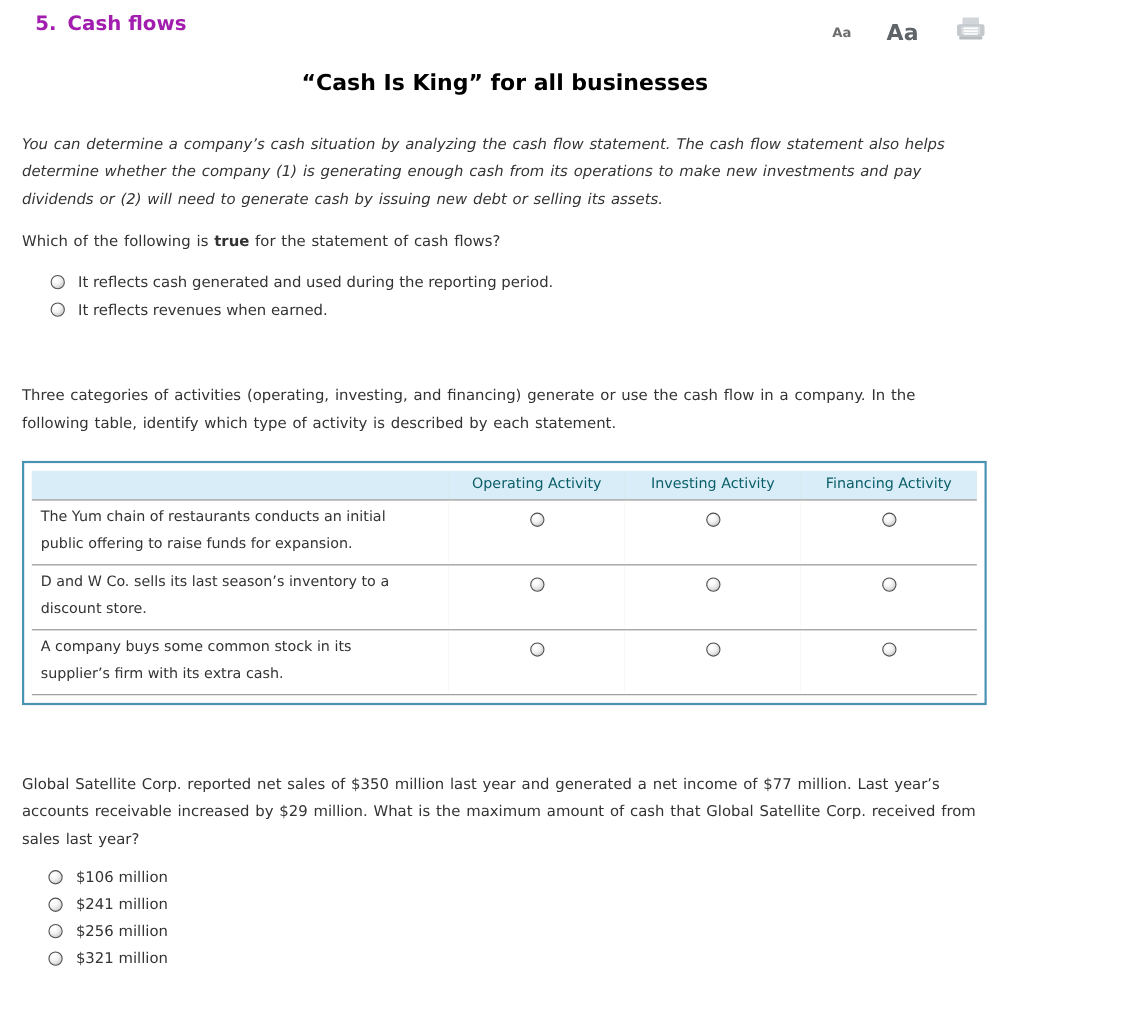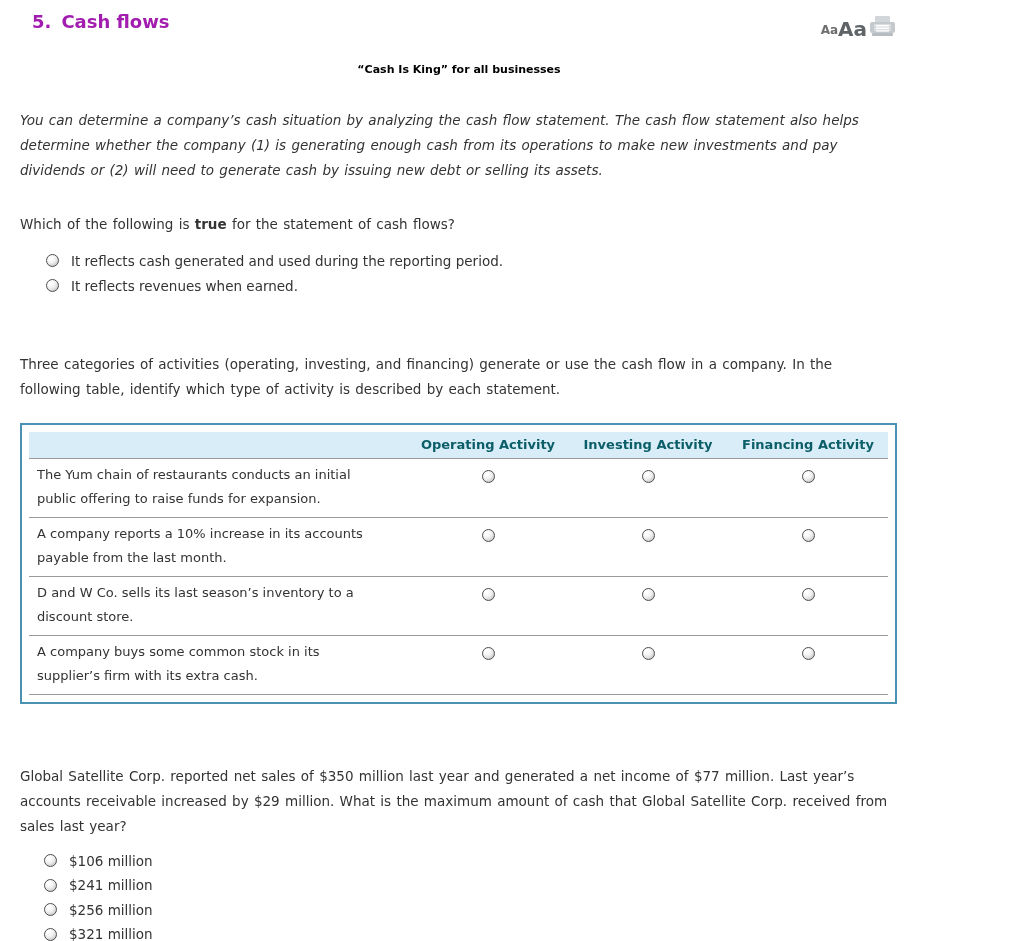--- a/index.html
+++ b/index.html
@@ -8,32 +8,32 @@
     width:1024px; height:941px; position:relative; background:#fff;
     font-family:"DejaVu Sans","Liberation Sans",sans-serif;
     color:#333333; overflow:hidden;
   }
   .content { width:878px; margin-left:20px; }
 
   
   .topbar { display:flex; justify-content:space-between; align-items:flex-start; padding-top:11px; }
   .qtitle { font-size:18px; font-weight:bold; color:#a21caf;margin-left:12px; }
   .qtitle .num { margin-right:10px; }
-  .controls { display:flex; align-items:flex-end; gap:0; margin-top:2px; }
+  .controls { display:flex; align-items:flex-end; gap:32px; margin-top:2px; }
   .aa-small { font-size:12px; font-weight:bold; color:#6e6e6e; cursor:pointer; line-height:1; padding-bottom:3px;}
   .aa-large { font-size:20px; font-weight:bold; color:#5f6468; cursor:pointer; line-height:1;}
   .print-btn { cursor:pointer; line-height:0; padding-bottom:1px; }
 
   
-  .article-title { text-align:center; font-size:11px; font-weight:bold; color:#000; margin-top:24px; }
+  .article-title { text-align:center; font-size:20px; font-weight:bold; color:#000; margin-top:24px; }
 
   
   .para { font-size:13.5px; line-height:25px; word-spacing:1px; color:#333; }
   .p-intro  { margin-top:32px;font-style:italic; }
-  .p-q1     { margin-top:29px; }
+  .p-q1     { margin-top:14px; }
   .p-q2     { margin-top:54px; }
   .p-q3     { margin-top:60px; }
 
   
   .options { margin-top:11px; }
   .options.tight { margin-top:10px; }
   .option { display:flex; align-items:center; height:25px; padding-left:26px; cursor:pointer; }
   .options.tight .option { height:24.5px; padding-left:24px; }
   .radio {
     display:inline-block; width:13px; height:13px; border-radius:50%;
@@ -43,21 +43,21 @@
   .option .label { margin-left:12px; font-size:13.5px; color:#333; }
 
   
   .tbl-wrap {
     margin-top:21px; width:877px; border:2px solid #4a92b2; background:#fff; padding:7px;
   }
   table.activity { border-collapse:collapse; table-layout:fixed; width:859px; }
   table.activity col.c-stmt { width:379px; }
   table.activity col.c-act  { width:160px; }
   table.activity thead td {
-    background:#d8edf7; height:26px; font-size:13px; font-weight:bold;
+    background:#d8edf7; height:26px; font-size:13px; font-weight:normal;
     color:#0b5e68; text-align:center; vertical-align:middle;
     border-bottom:1px solid #9a9a9a; box-shadow:0 1px 0 #dedede;
   }
   table.activity tbody td {
     border-bottom:1px solid #9a9a9a; box-shadow:0 1px 0 #dedede;
     vertical-align:top; height:53px;
   }
   td.stmt { font-size:13px; line-height:24px; padding:4px 28px 6px 8px; color:#333; }
   td.rcell { text-align:center; padding-top:9px; }
 
@@ -128,26 +128,20 @@
           </tr>
         </thead>
         <tbody>
           <tr>
             <td class="stmt">The Yum chain of restaurants conducts an initial public offering to raise funds for expansion.</td>
             <td class="rcell"><span class="radio"></span></td>
             <td class="rcell"><span class="radio"></span></td>
             <td class="rcell"><span class="radio"></span></td>
           </tr>
           <tr>
-            <td class="stmt">A company reports a 10% increase in its accounts payable from the last month.</td>
-            <td class="rcell"><span class="radio"></span></td>
-            <td class="rcell"><span class="radio"></span></td>
-            <td class="rcell"><span class="radio"></span></td>
-          </tr>
-          <tr>
             <td class="stmt">D and W Co. sells its last season’s inventory to a discount store.</td>
             <td class="rcell"><span class="radio"></span></td>
             <td class="rcell"><span class="radio"></span></td>
             <td class="rcell"><span class="radio"></span></td>
           </tr>
           <tr>
             <td class="stmt">A company buys some common stock in its supplier’s firm with its extra cash.</td>
             <td class="rcell"><span class="radio"></span></td>
             <td class="rcell"><span class="radio"></span></td>
             <td class="rcell"><span class="radio"></span></td>

